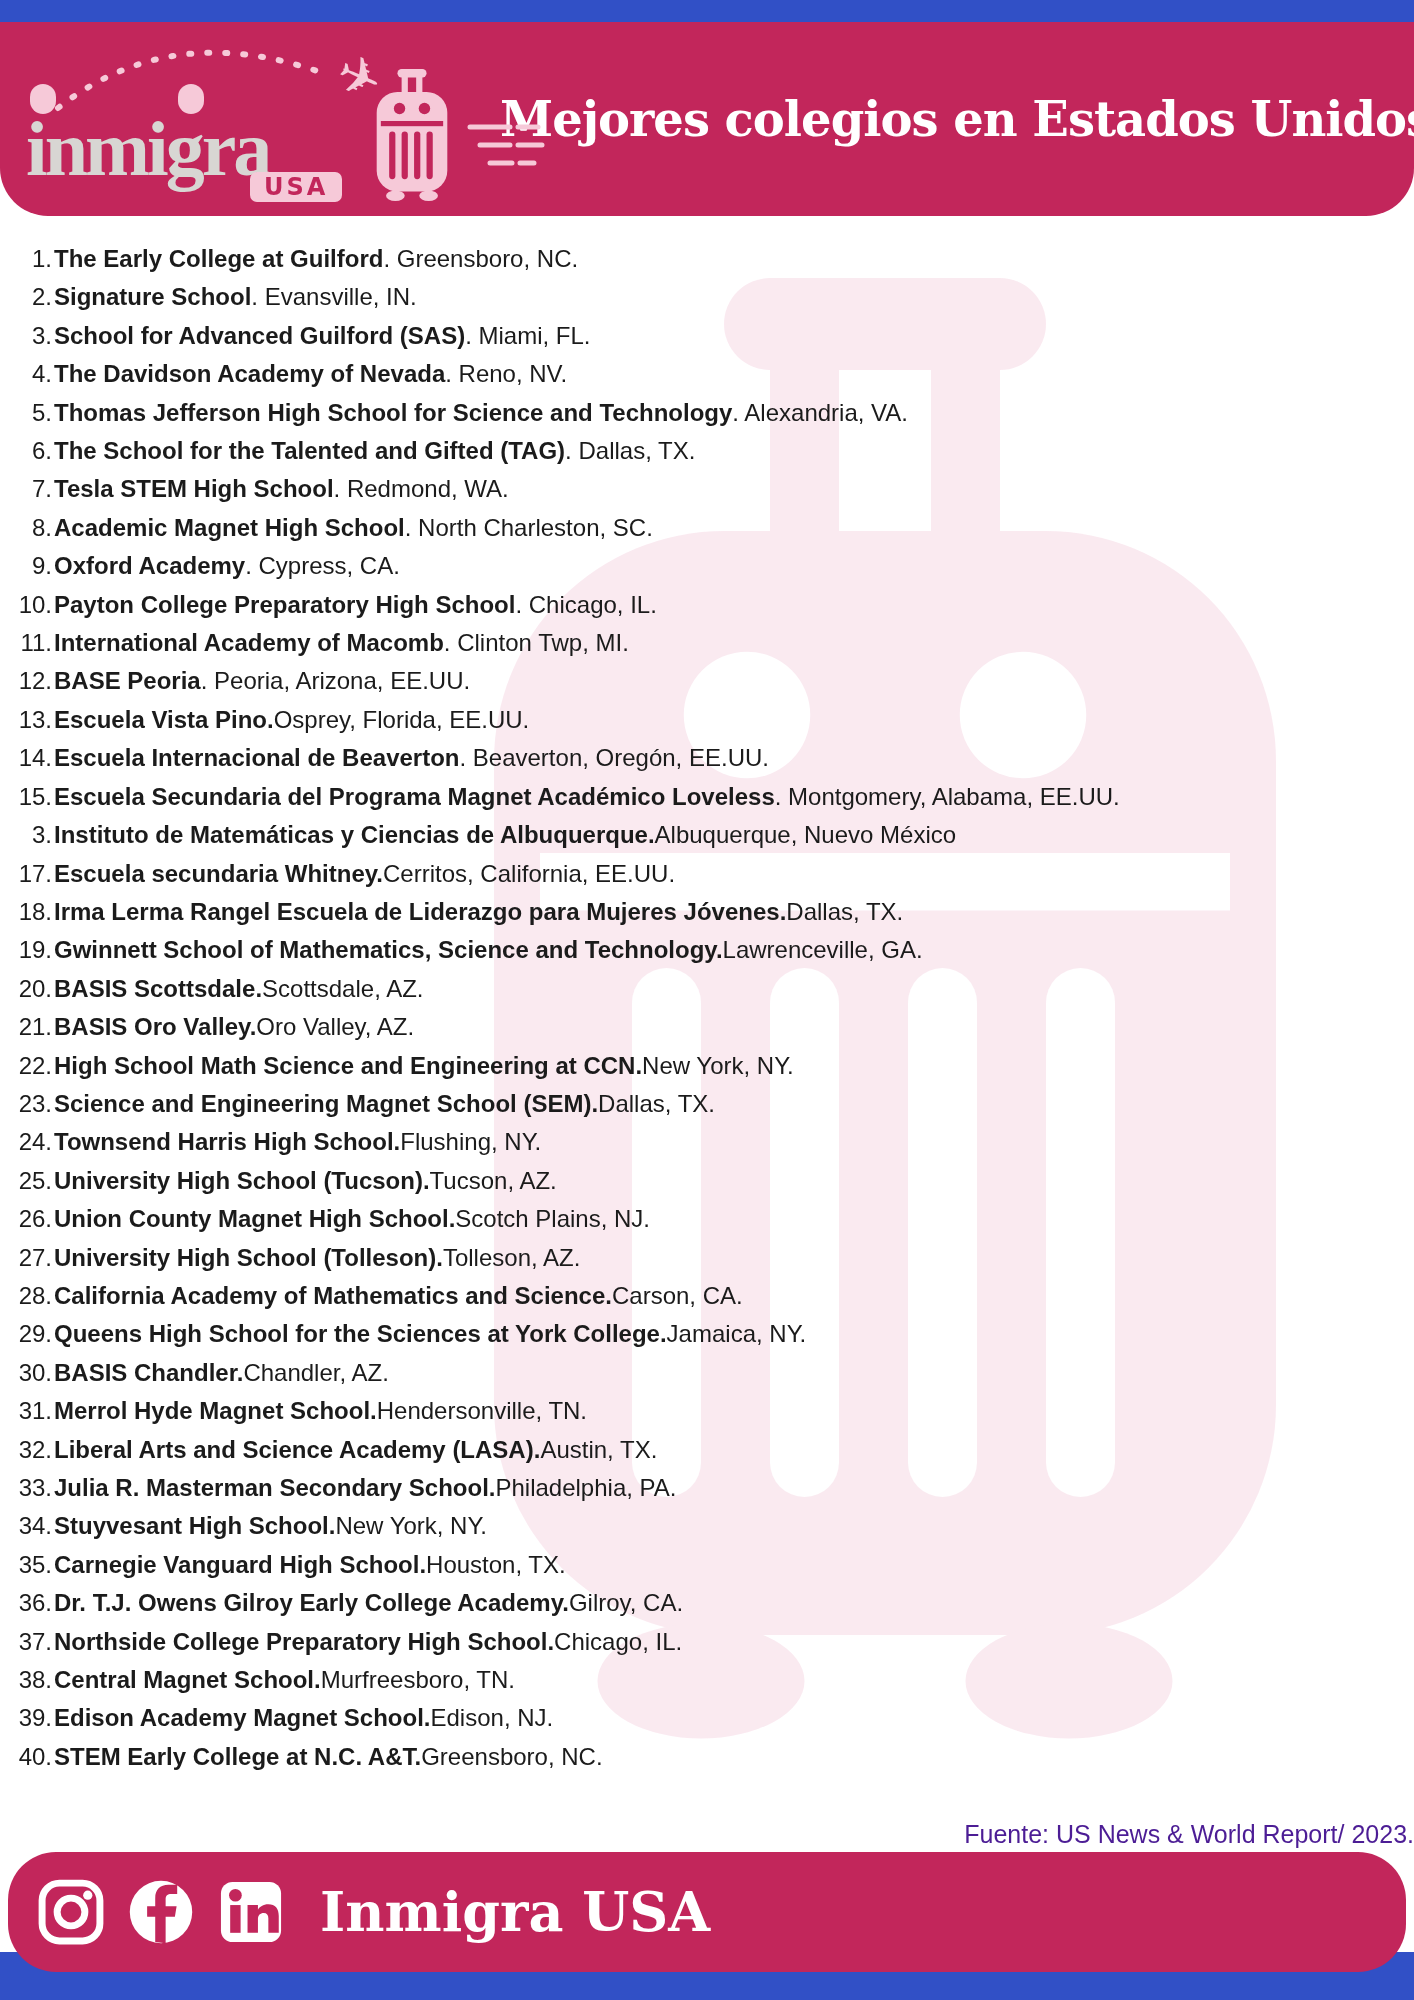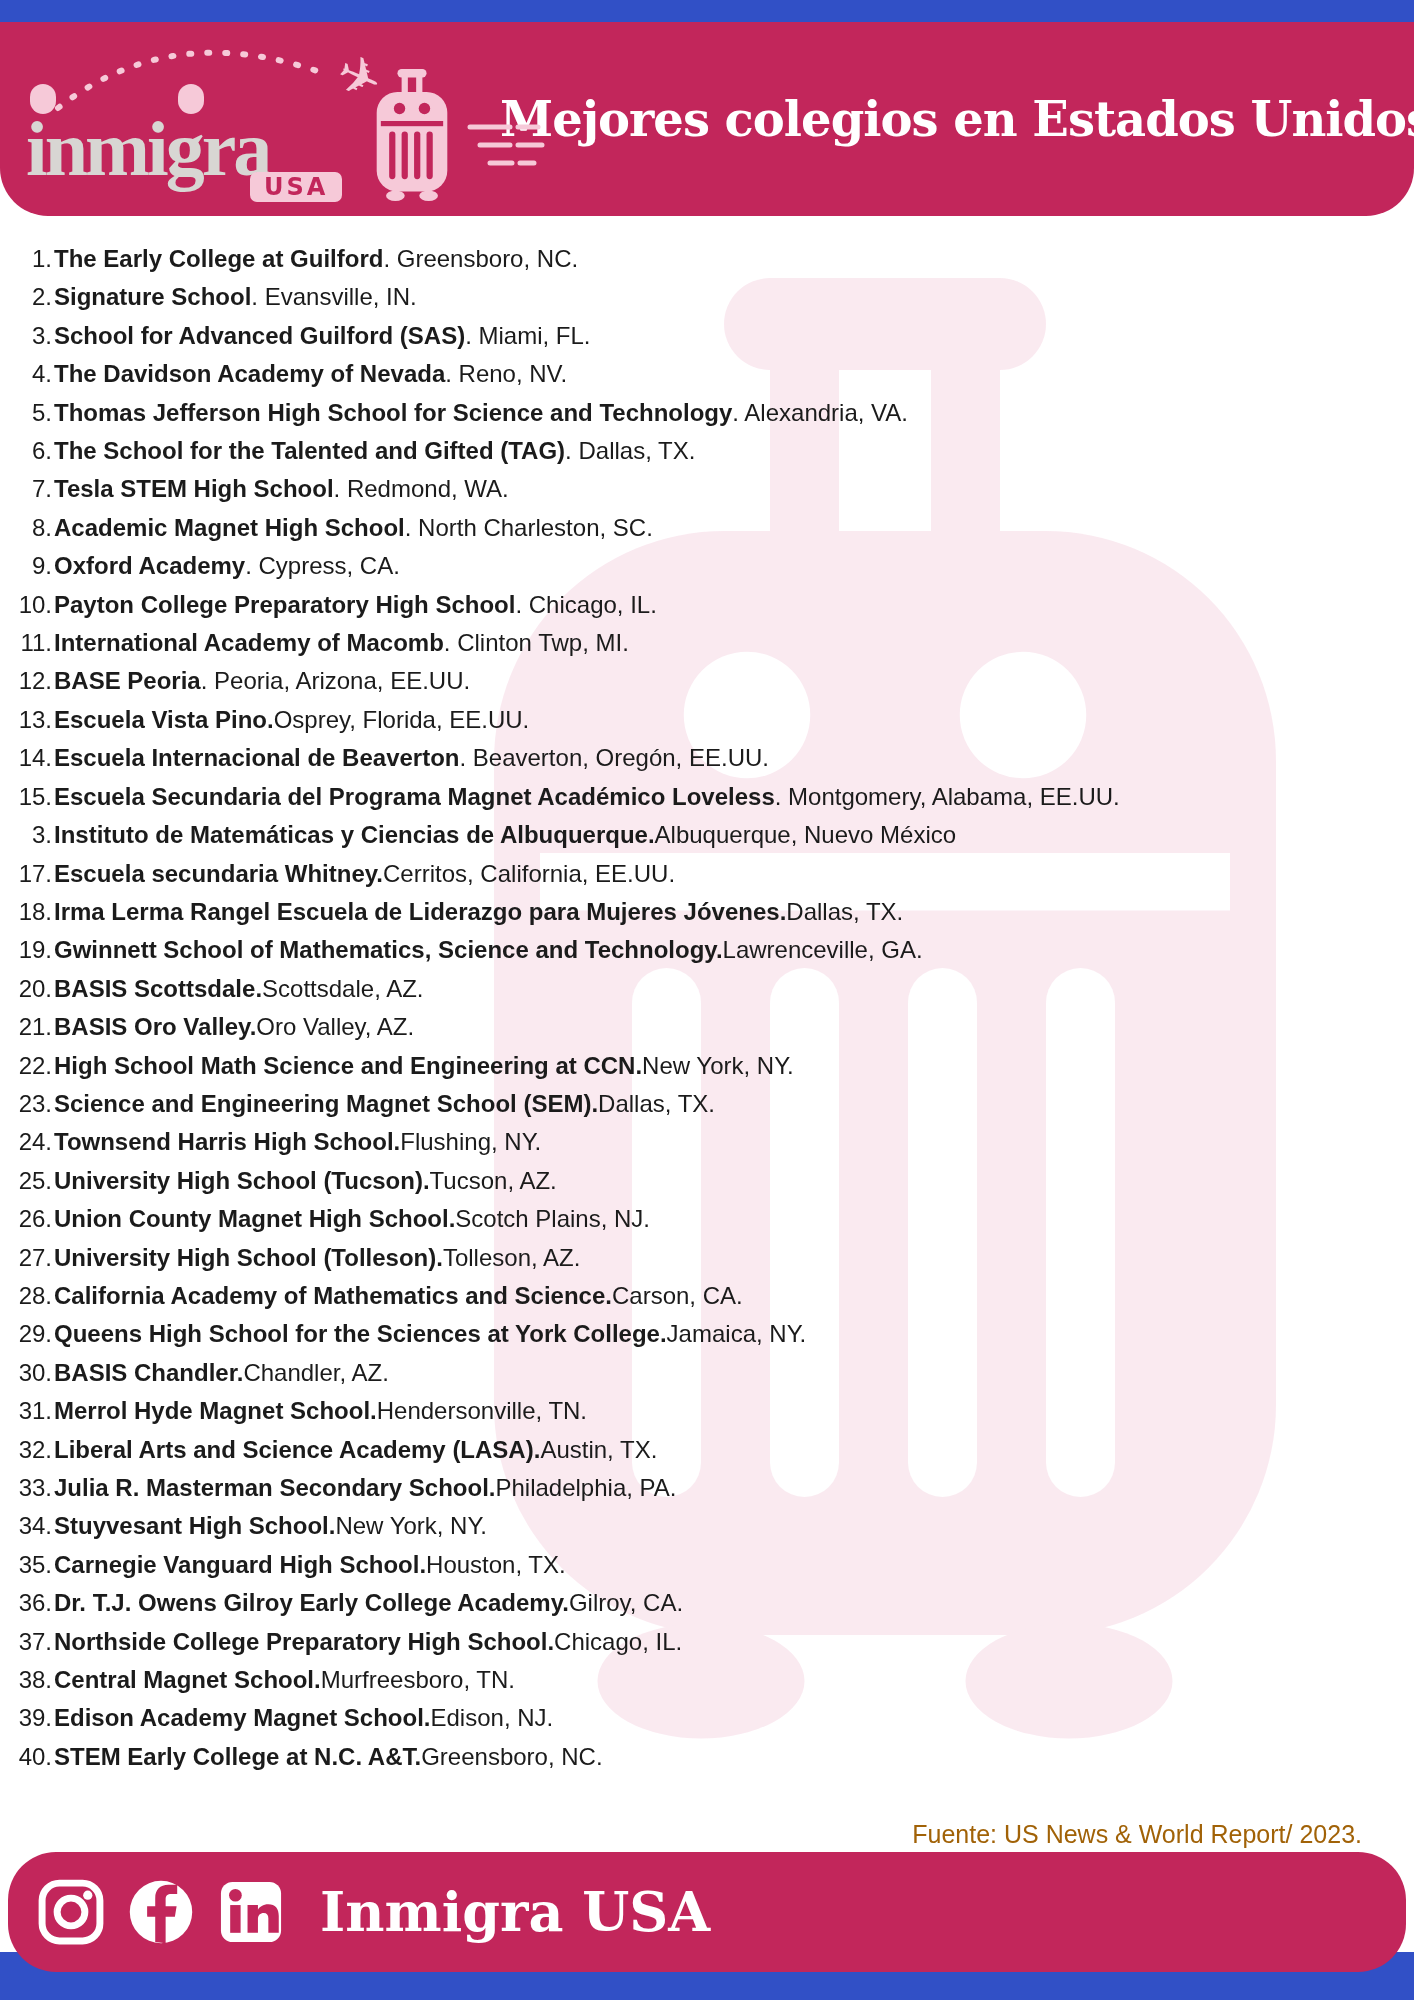--- a/index.html
+++ b/index.html
@@ -76,23 +76,22 @@
   }
   .school-num {
     width:52px; flex:0 0 auto;
     text-align:right;
   }
   .school-name { font-weight:bold; margin-left:2px; }
   .source-note {
     position:relative; z-index:2;
     margin-top:44px;
     text-align:right;
-    padding-right:52px;
     font-size:25px;
-    color:#a16207;
+    color:#4c1d95;
   }
   .bottom-border {
     position:absolute; bottom:0; left:0; width:100%; height:48px;
     background:#3150C6;
   }
   .footer {
     position:absolute; bottom:28px; left:8px; right:8px; height:120px;
     background:#C2265B;
     border-radius:48px;
     display:flex; align-items:center;

